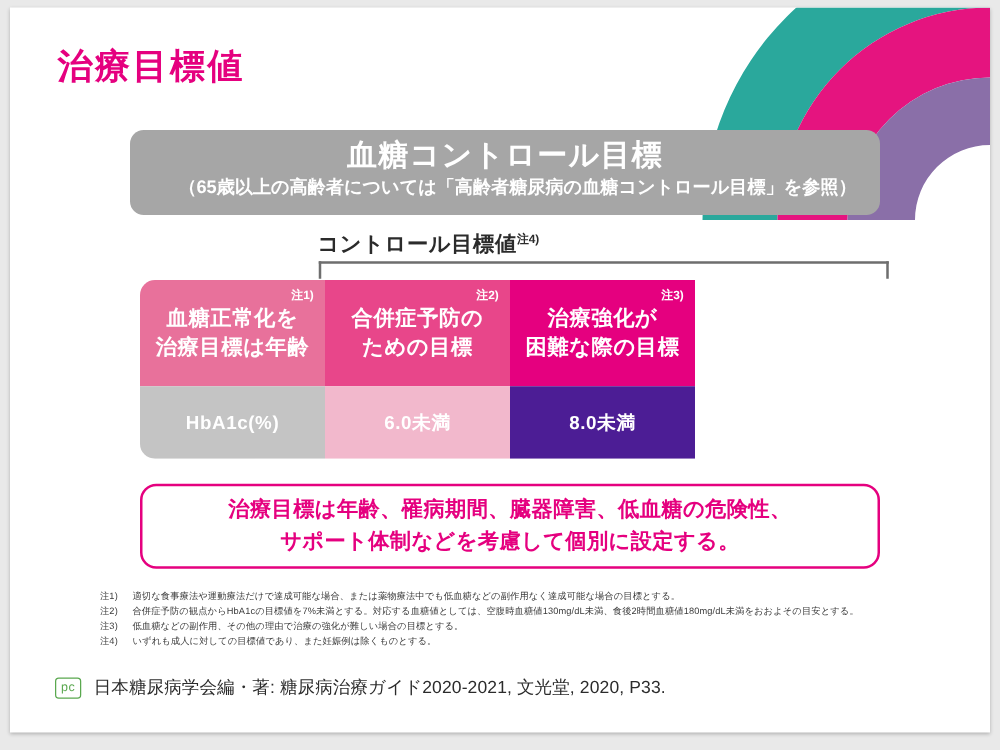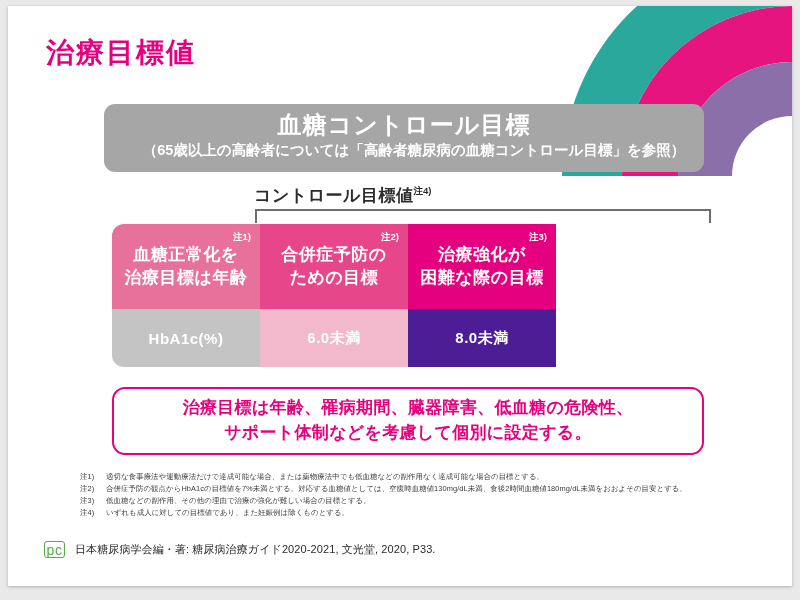--- a/index.html
+++ b/index.html
@@ -198,31 +198,31 @@
     top: 535px;
     display: flex;
     align-items: center;
   }
   .logo-pc {
     width: 21px;
     height: 17px;
     border: 1.6px solid #5aa84f;
     border-radius: 3px;
     color: #5aa84f;
-    font-size: 14px;
+    font-size: 10px;
     font-weight: normal;
     display: flex;
     align-items: center;
     justify-content: center;
     letter-spacing: 0.5px;
     box-sizing: border-box;
   }
   .source-text {
     margin-left: 10px;
-    font-size: 11px;
+    font-size: 14px;
     color: #2b2b2b;
     letter-spacing: 0.1px;
     white-space: nowrap;
   }
 </style>
 </head>
 <body>
 
 <div class="slide">
 

